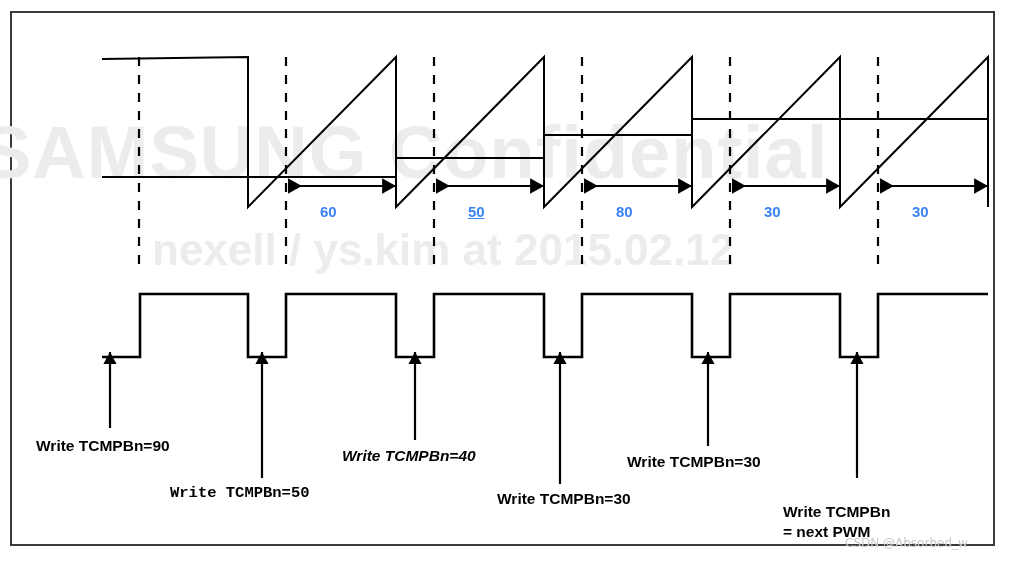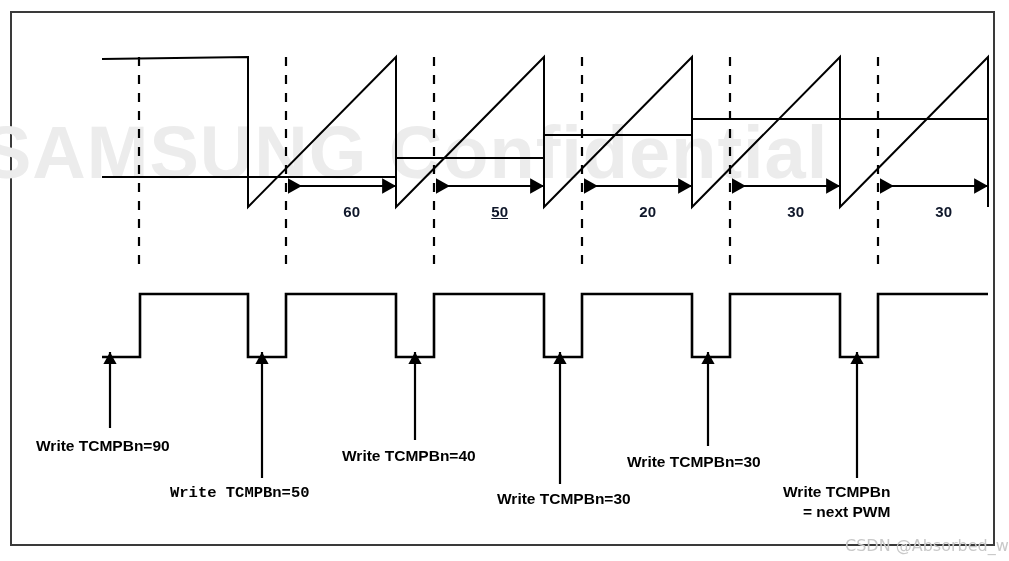--- a/index.html
+++ b/index.html
@@ -50,50 +50,51 @@
     letter-spacing: 1px;
   }
   #wm-sub {
     left: 152px;
     top: 225px;
     font-size: 44px;
   }
   #wm-csdn {
     left: 845px;
     top: 536px;
-    font-size: 16px;
+    font-size: 12px;
     color: #c9c9c9;
     font-weight: normal;
     font-family: "DejaVu Sans", sans-serif;
   }
   .lbl {
     position: absolute;
     font-size: 15.5px;
     font-weight: bold;
     color: #000000;
     white-space: nowrap;
     line-height: 20px;
   }
   .dimnum {
     position: absolute;
     font-size: 15px;
     font-weight: bold;
-    color: #0f172a;
-    text-align: right;
+    color: #3b82f6;
+    text-align: left;
     width: 40px;
   }
 </style>
 </head>
 <body>
 
 <div id="canvas">
 
   <div id="frame"></div>
 
   <div class="wm" id="wm-main">SAMSUNG Confidential</div>
+  <div class="wm" id="wm-sub">nexell / ys.kim at 2015.02.12</div>
   <div class="wm" id="wm-csdn">CSDN @Absorbed_w</div>
 
   <svg class="layer" id="vector">
     <defs>
       <marker id="arrL" viewBox="0 0 10 10" refX="9" refY="5" markerWidth="7" markerHeight="7" orient="auto-start-reverse">
         <path d="M 9 0 L 0 5 L 9 10 z" fill="#000000"></path>
       </marker>
       <marker id="arrR" viewBox="0 0 10 10" refX="9" refY="5" markerWidth="7" markerHeight="7" orient="auto">
         <path d="M 0 0 L 9 5 L 0 10 z" fill="#000000"></path>
       </marker>
@@ -138,39 +139,39 @@
         <line x1="415" y1="440" x2="415" y2="352" stroke="#000000" stroke-width="2.2" marker-end="url(#arrUp)"></line>
         <line x1="560" y1="484" x2="560" y2="352" stroke="#000000" stroke-width="2.2" marker-end="url(#arrUp)"></line>
         <line x1="708" y1="446" x2="708" y2="352" stroke="#000000" stroke-width="2.2" marker-end="url(#arrUp)"></line>
         <line x1="857" y1="478" x2="857" y2="352" stroke="#000000" stroke-width="2.2" marker-end="url(#arrUp)"></line>
       </g>
   </svg>
 
   <div id="dim-labels">
       <div class="dimnum" style="left: 320px; top: 203px;">60</div>
       <div class="dimnum" style="left: 468px; top: 203px; text-decoration: underline;">50</div>
-      <div class="dimnum" style="left: 616px; top: 203px;">20</div>
+      <div class="dimnum" style="left: 616px; top: 203px;">80</div>
       <div class="dimnum" style="left: 764px; top: 203px;">30</div>
       <div class="dimnum" style="left: 912px; top: 203px;">30</div>
     </div>
   <div id="write-labels">
       <div class="lbl" style="left: 36px; top: 436px;">
         <div>Write TCMPBn=90</div>
       </div>
       <div class="lbl" style="left: 170px; top: 483px; font-family: Liberation Mono, monospace;">
         <div>Write TCMPBn=50</div>
       </div>
-      <div class="lbl" style="left: 342px; top: 446px;">
+      <div class="lbl" style="left: 342px; top: 446px; font-style: italic;">
         <div>Write TCMPBn=40</div>
       </div>
       <div class="lbl" style="left: 497px; top: 489px;">
         <div>Write TCMPBn=30</div>
       </div>
       <div class="lbl" style="left: 627px; top: 452px;">
         <div>Write TCMPBn=30</div>
       </div>
-      <div class="lbl" style="left: 783px; top: 482px; text-align: right;">
+      <div class="lbl" style="left: 783px; top: 502px; text-align: left;">
         <div>Write TCMPBn</div>
         <div>= next PWM</div>
       </div>
     </div>
 
 </div>
 
 </body></html>

